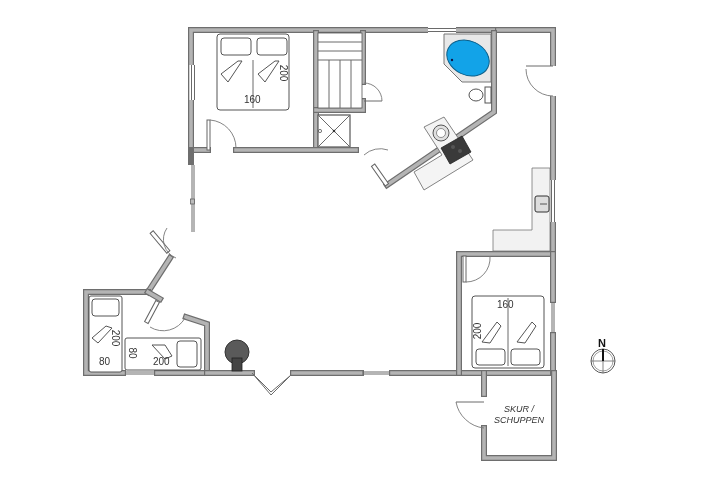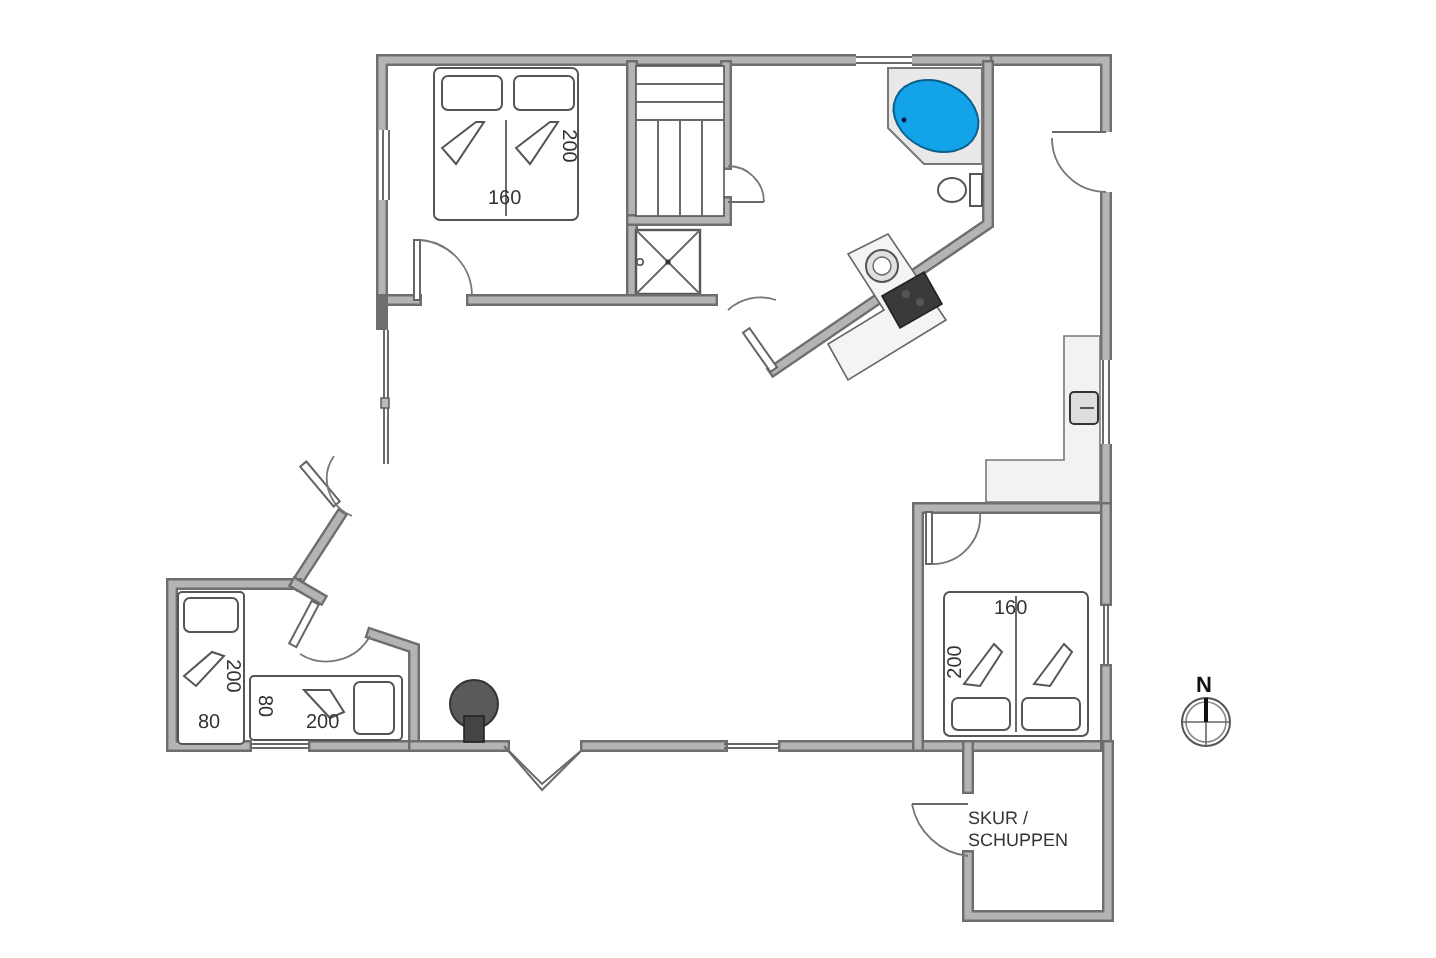--- a/index.html
+++ b/index.html
@@ -8,21 +8,21 @@
   #plan { position: absolute; left: 0; top: 0; width: 718px; height: 479px; }
   .wline { stroke: #6e6e6e; stroke-width: 6; fill: none; stroke-linecap: square; }
   .wline-in { stroke: #b4b4b4; stroke-width: 3.6; fill: none; stroke-linecap: square; }
   .thin { stroke: #6a6a6a; stroke-width: 1; fill: none; }
   .door-leaf { fill: #ffffff; stroke: #666; stroke-width: 1; }
   .swing { fill: none; stroke: #777; stroke-width: 0.9; }
   .furn { fill: #ffffff; stroke: #555; stroke-width: 1; }
   .furn-grey { fill: #e8e8e8; stroke: #777; stroke-width: 1; }
   .lbl { position: absolute; font-size: 10px; color: #333; line-height: 1; white-space: nowrap; }
   .lbl.rot { transform: rotate(90deg); transform-origin: center; }
-  .lbl.skur { text-align: left; font-size: 9px; line-height: 11px; }
+  .lbl.skur { text-align: center; font-size: 9px; line-height: 11px; font-style: italic; }
   .north { position: absolute; font-weight: bold; font-size: 11px; color: #111; }
 </style>
 </head>
 <body>
 
 <svg id="plan" viewBox="0 0 718 479" xmlns="http://www.w3.org/2000/svg">
 
   <g>
 
     <polyline class="wline" points="191,162 191,30 498,30"></polyline>

